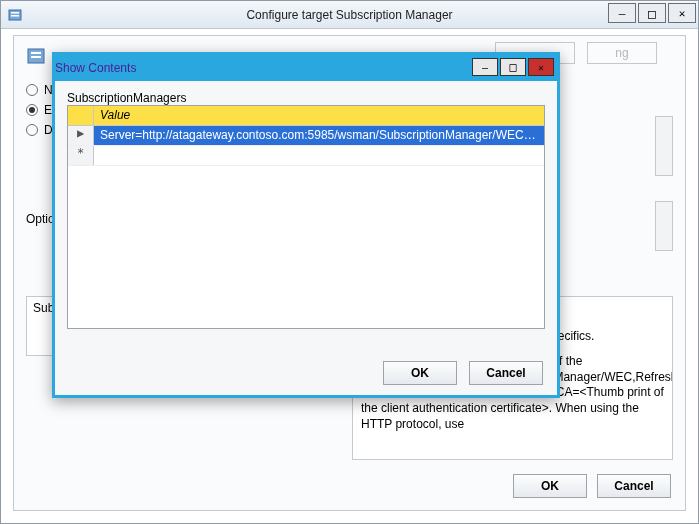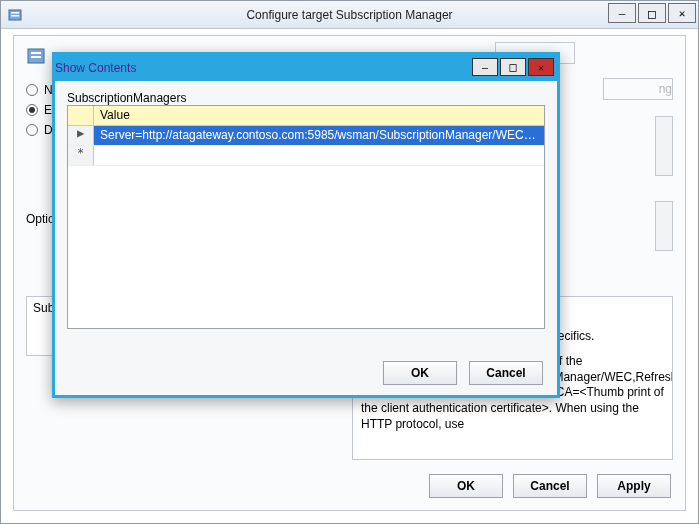--- a/index.html
+++ b/index.html
@@ -11,21 +11,21 @@
   .parent-icon { width:16px; height:16px; margin:0 6px; display:inline-block; }
   .parent-title { position:absolute; left:0; right:0; text-align:center; pointer-events:none; color:#222; }
   .win-controls { position:absolute; right:2px; top:2px; display:flex; gap:2px; }
   .win-btn { width:28px; height:20px; border:1px solid #6b6f73; background:#eaeef2; display:flex; align-items:center; justify-content:center; font-family:Consolas,monospace; font-size:13px; cursor:default; }
   .win-btn.max::before{content:"□";}
   .win-btn.min::before{content:"—"; font-size:11px;}
   .win-btn.close::before{content:"✕"; font-size:11px; font-weight:bold;}
 
   .policy-body { position:absolute; left:12px; right:12px; top:34px; bottom:12px; border:1px solid #c3c9cf; background:#fafbfc; padding:10px 12px 50px 12px; }
   .policy-head { display:flex; align-items:center; gap:8px; margin-bottom:14px; }
-  .disabled-btn { position:absolute; right:12px; top:6px; width:70px; height:22px; border:1px solid #c3c9cf; color:#b4b8bc; text-align:right; line-height:20px;margin-top:36px; }
+  .disabled-btn { position:absolute; right:28px; top:6px; width:70px; height:22px; border:1px solid #c3c9cf; color:#b4b8bc; text-align:center; line-height:20px; }
   .hint-btn { position:absolute; right:110px; top:6px; width:80px; height:22px; border:1px solid #c3c9cf; }
 
   .radio-col { margin-top:6px; }
   .radio-row { display:flex; align-items:center; gap:6px; margin:6px 0; }
   .radio { width:12px; height:12px; border:1px solid #6b6f73; border-radius:50%; display:inline-block; position:relative; }
   .radio.checked::after { content:""; position:absolute; inset:2px; background:#333; border-radius:50%; }
 
   .options-label { margin-top: 75px; }
   .subs-box { position:absolute; left:12px; top:260px; width:310px; height:60px; border:1px solid #c3c9cf; background:#fff; padding:4px 6px; }
 
@@ -46,21 +46,21 @@
   .mwin-btn.max { background:#e8e8e8; }
   .mwin-btn.close { background:#c83030; color:#111; }
   .mwin-btn.min::before{content:"—"; font-size:10px;}
   .mwin-btn.max::before{content:"□";}
   .mwin-btn.close::before{content:"✕"; font-size:10px; font-weight:bold;}
 
   .modal-body { padding:10px 12px 44px 12px; background:#f5f7f9; height:calc(100% - 26px); position:relative; }
   .modal-label { display:block; }
 
   .grid { border:1px solid #9da3a9; background:#fff; height:224px; position:relative; }
-  .grid-header { display:flex; height:20px; background:#fef9c3; border-bottom:1px solid #c3c9cf; }
+  .grid-header { display:flex; height:20px; background:#fde047; border-bottom:1px solid #c3c9cf;font-style:italic; }
   .grid-corner { width:26px; border-right:1px solid #c3c9cf; }
   .grid-col { flex:1; padding:2px 6px; }
   .grid-row { display:flex; height:20px; border-bottom:1px solid #eceff2; }
   .grid-gutter { width:26px; border-right:1px solid #c3c9cf; background:#f1f3f5; text-align:center; font-family:Consolas,monospace; color:#555; }
   .grid-cell { flex:1; padding:2px 6px; white-space:nowrap; overflow:hidden; text-overflow:ellipsis; }
   .selected { background:#2a6fd6; color:#fff; }
 
   .modal-buttons { position:absolute; right:14px; bottom:10px; display:flex; gap:12px; }
 </style>
 </head>
@@ -123,21 +123,20 @@
 
     <div class="help-pane">
       <p>e server address, (CA) of a target</p>
       <p>igure the Source qualified Domain specifics.</p>
       <p>PS protocol: Server=https://&lt;FQDN of the collector&gt;:5986/wsman/SubscriptionManager/WEC,Refresh=&lt;Refresh interval in seconds&gt;,IssuerCA=&lt;Thumb print of the client authentication certificate&gt;. When using the HTTP protocol, use</p>
     </div>
 
     <div class="bottom-buttons">
       <div class="std-btn">OK</div>
       <div class="std-btn">Cancel</div>
-      <div class="std-btn">Apply</div>
     </div>
   </div>
 </div>
 
 <div class="modal">
   <div class="modal-titlebar">
     <span class="modal-title">Show Contents</span>
     <div class="modal-controls">
       <div class="mwin-btn min"></div>
       <div class="mwin-btn max"></div>

